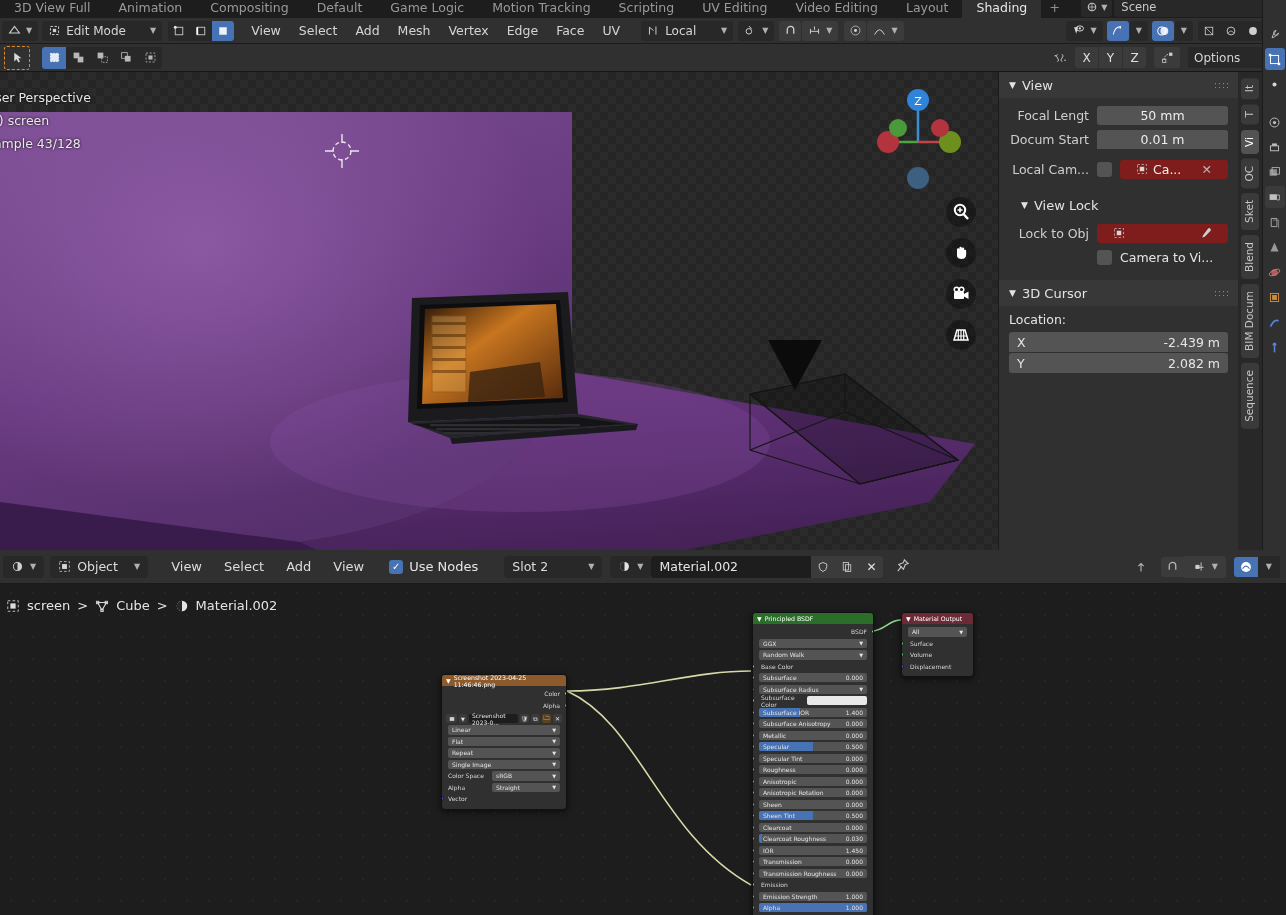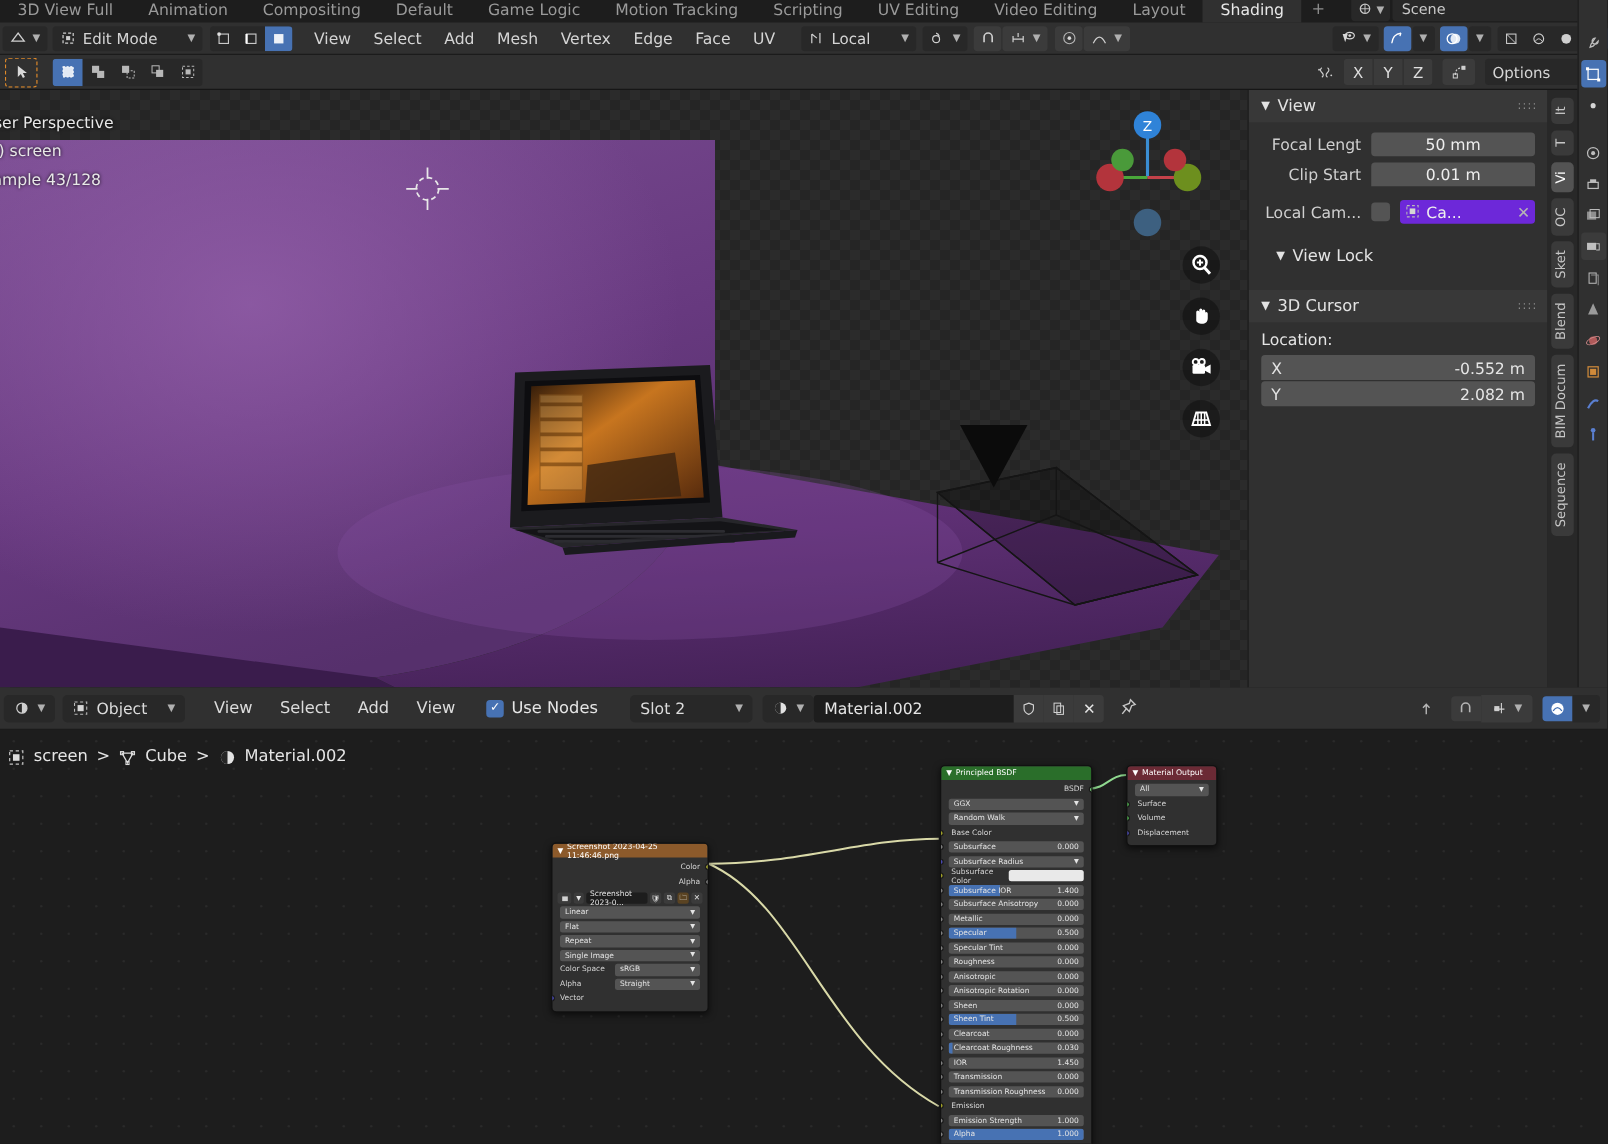--- a/index.html
+++ b/index.html
@@ -63,21 +63,21 @@
   }
   .vp-text { position:absolute; left:-14px; color:#e8e8e8; font-size:12.5px; text-shadow:0 0 3px #000; white-space:nowrap;}
 
   
   #npanel { left:998px; top:72px; width:240px; height:478px; background:#303030; border-left:1px solid #1b1b1b; overflow:hidden;}
   .pnl-head { height:26px; display:flex; align-items:center; gap:6px; padding:0 10px; background:#383838; color:#e3e3e3; font-size:13px;}
   .pnl-body { padding:6px 10px 10px 10px; background:#303030;}
   .row { display:flex; align-items:center; height:22px; margin-bottom:2px; }
   .row .lbl { width:88px; text-align:right; padding-right:8px; font-size:12.5px; color:#cfcfcf;}
   .fieldv { flex:1; height:19px; background:#545454; border-radius:3px; display:flex; align-items:center; justify-content:center; font-size:12.5px; color:#eee;}
-  .fieldv.dark { background:#6d28d9; justify-content:flex-start; padding:0 4px; }
+  .fieldv.dark { background:#7f1d1d; justify-content:flex-start; padding:0 16px; }
   .cbox { width:15px; height:15px; background:#545454; border-radius:3px; }
   .xyzrow { display:flex; align-items:center; height:20px; background:#545454; border-radius:3px; margin-bottom:1px; padding:0 8px; justify-content:space-between; font-size:12.5px;}
   .dots { margin-left:auto; color:#8d8d8d; letter-spacing:1px; font-size:9px; line-height:6px; width:14px; }
 
   
   #vtabs { left:1238px; top:72px; width:24px; height:478px; background:#282828; padding-top:6px;}
   .vtab { width:18px; margin:0 auto 5px auto; background:#3a3a3a; border-radius:4px;
           writing-mode:vertical-rl; text-orientation:mixed; transform:rotate(180deg);
           font-size:10.5px; color:#c6c6c6; padding:7px 2px; text-align:center; }
   .vtab.active { background:#535353; color:#fff; }
@@ -479,21 +479,21 @@
     <span style="font-size:9px">▼</span>
     <span>View</span>
     <span class="dots">::::</span>
   </div>
   <div class="pnl-body">
     <div class="row">
       <span class="lbl">Focal Lengt</span>
       <span class="fieldv">50 mm</span>
     </div>
     <div class="row" style="margin-bottom:0">
-      <span class="lbl">Clip Start</span>
+      <span class="lbl">Docum Start</span>
       <span class="fieldv" style="border-radius:3px 3px 0 0">0.01 m</span>
     </div>
     <div class="row" style="margin-top:8px">
       <span class="lbl">Local Cam...</span>
       <span class="cbox"></span>
       <span class="fieldv dark" style="margin-left:8px;gap:5px;">
         <svg width="12" height="12" viewBox="0 0 16 16">
             <rect x="2" y="2" width="12" height="12" fill="none" stroke="#b9b9b9" stroke-width="1.1" stroke-dasharray="3 2.5"></rect>
             <rect x="5" y="5" width="6" height="6" fill="#d5d5d5"></rect>
           </svg>
@@ -501,32 +501,49 @@
         <span style="margin-left:auto;color:#b5b5b5">✕</span>
       </span>
     </div>
   </div>
 
   <div class="pnl-head" style="background:#303030;padding-left:22px;">
     <span style="font-size:9px">▼</span>
     <span>View Lock</span>
   </div>
   <div class="pnl-body" style="padding-top:4px">
+    <div class="row">
+      <span class="lbl">Lock to Obj</span>
+      <span class="fieldv dark" style="justify-content:space-between">
+        <svg width="12" height="12" viewBox="0 0 16 16">
+            <rect x="2" y="2" width="12" height="12" fill="none" stroke="#b9b9b9" stroke-width="1.1" stroke-dasharray="3 2.5"></rect>
+            <rect x="5" y="5" width="6" height="6" fill="#d5d5d5"></rect>
+          </svg>
+        <svg width="13" height="13" viewBox="0 0 16 16">
+            <path d="M11 2 a2 2 0 0 1 3 3 L7 12 L4 13 L5 10 Z" fill="#cfcfcf"></path>
+          </svg>
+      </span>
+    </div>
+    <div class="row">
+      <span class="lbl"></span>
+      <span class="cbox"></span>
+      <span style="margin-left:8px;font-size:12.5px">Camera to Vi...</span>
+    </div>
   </div>
 
   <div class="pnl-head">
     <span style="font-size:9px">▼</span>
     <span>3D Cursor</span>
     <span class="dots">::::</span>
   </div>
   <div class="pnl-body">
     <div style="font-size:12.5px;margin-bottom:5px">Location:</div>
     <div class="xyzrow" style="border-radius:3px 3px 0 0">
       <span>X</span>
-      <span>-0.552 m</span>
+      <span>-2.439 m</span>
     </div>
     <div class="xyzrow">
       <span>Y</span>
       <span>2.082 m</span>
     </div>
   </div>
 </div>
 
 <div id="vtabs" class="abs">
     <div class="vtab">It</div>

